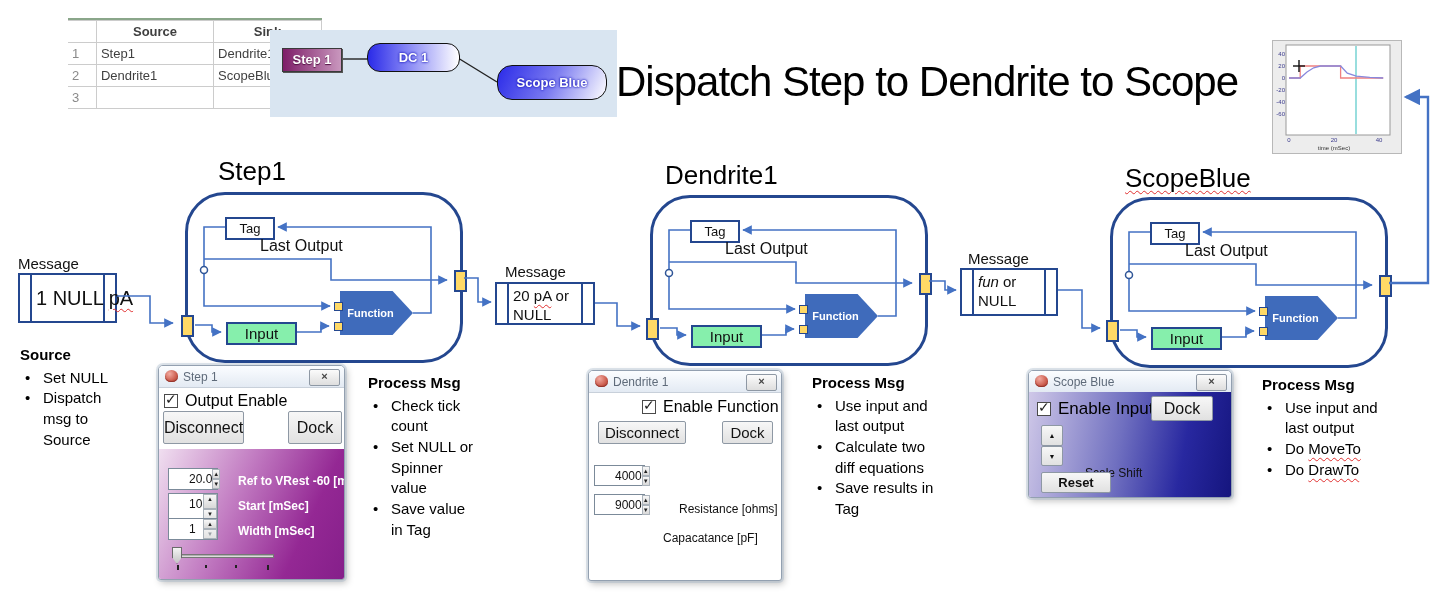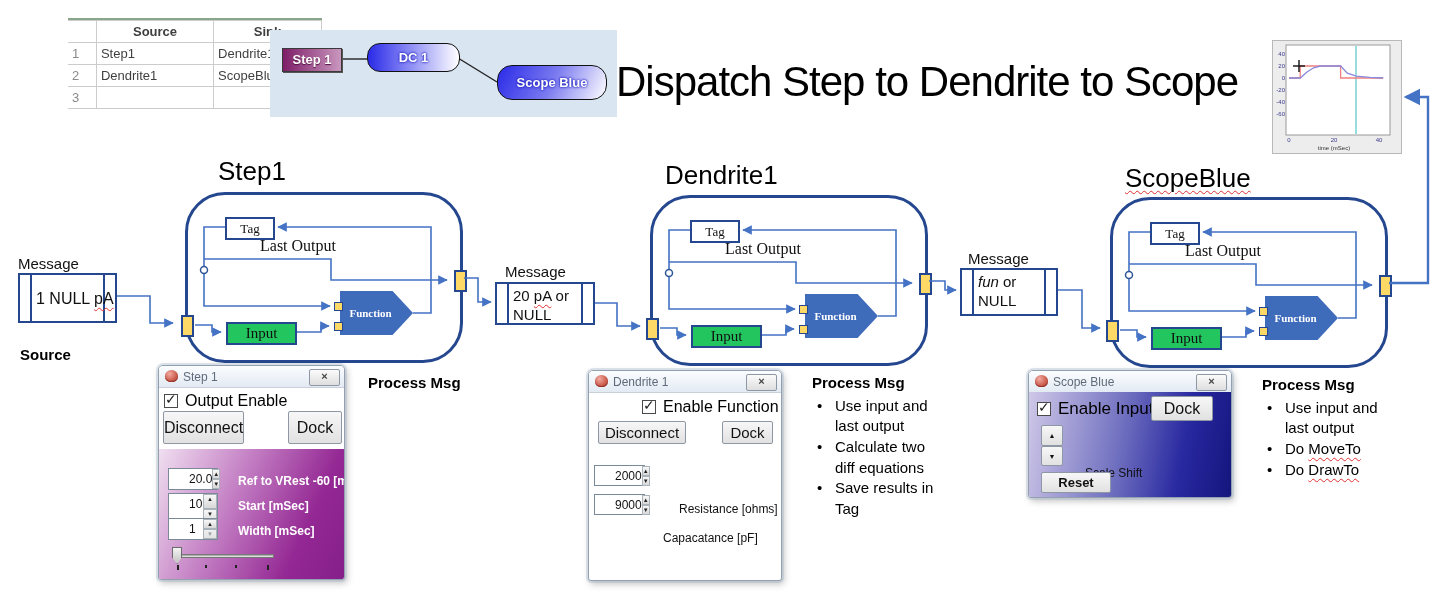--- a/index.html
+++ b/index.html
@@ -18,36 +18,36 @@
   .fnode{position:absolute;color:#fff;font-weight:bold;font-size:13px;text-align:center;}
   #fn-step{left:12px;top:18px;width:58px;height:22px;line-height:22px;background:linear-gradient(90deg,#7e1e68,#c997be);border:1px solid #3a3a3a;box-shadow:1px 1px 0 #555;text-shadow:0 1px 1px #501040;}
   #fn-dc{left:97px;top:13px;width:91px;height:27px;line-height:27px;border-radius:13px;background:linear-gradient(90deg,#2a2ae8 0%,#8a8af5 45%,#ffffff 100%);border:1.5px solid #111;text-shadow:0 0 3px #2020c0,0 0 2px #2020c0;}
   #fn-scope{left:227px;top:35px;width:108px;height:33px;line-height:33px;border-radius:15px;background:linear-gradient(115deg,#2a2ae8 0%,#7a7af0 50%,#ffffff 100%);border:1.5px solid #111;text-shadow:0 0 3px #2020c0,0 0 2px #2020c0;}
   
   #main-title{left:616px;top:58px;font-size:42px;color:#000;white-space:nowrap;letter-spacing:-1px;}
   
   #scope-chart{left:1272px;top:40px;width:128px;height:112px;background:#ededed;border:1px solid #b8b8b8;}
   #scope-chart svg{position:absolute;left:0;top:0;}
   
-  .block{position:absolute;width:272px;height:165px;border:3px solid #24478f;border-radius:40px;background:transparent;font-family:Liberation Serif, serif;}
+  .block{position:absolute;width:272px;height:165px;border:3px solid #24478f;border-radius:40px;background:transparent;}
   .blk-title{position:absolute;font-size:26px;color:#000;white-space:nowrap;}
   .bsvg{position:absolute;left:0;top:0;}
   .w{fill:none;stroke:#4472c4;stroke-width:1.6;}
   .tagbox{position:absolute;left:37px;top:22px;width:46px;height:19px;border:2px solid #24478f;background:#fff;font-size:13px;text-align:center;line-height:19px;color:#111;}
   .lastout{position:absolute;left:72px;top:42px;font-size:16px;color:#111;white-space:nowrap;}
-  .inputbox{position:absolute;left:38px;top:127px;width:67px;height:19px;border:2px solid #24478f;background:#22c55e;font-size:15px;text-align:center;line-height:19px;color:#111;}
+  .inputbox{position:absolute;left:38px;top:127px;width:67px;height:19px;border:2px solid #24478f;background:#86efac;font-size:15px;text-align:center;line-height:19px;color:#111;}
   .func{position:absolute;left:152px;top:96px;width:73px;height:44px;background:#3f6bbb;clip-path:polygon(0 0,72% 0,100% 50%,72% 100%,0 100%);color:#fff;font-size:11px;font-weight:bold;text-align:center;line-height:44px;padding-right:12px;box-sizing:border-box;}
   .port{position:absolute;width:13px;height:22px;background:#ffd966;border:2px solid #24478f;box-sizing:border-box;}
   .fsq{position:absolute;width:9px;height:9px;background:#ffd966;border:1.5px solid #24478f;box-sizing:border-box;}
   
   .msglabel{position:absolute;font-size:15px;color:#111;}
   .msgbox{position:absolute;border:2.5px solid #24478f;background:#fff;box-sizing:border-box;}
   .msgbox .div1,.msgbox .div2{position:absolute;top:0;bottom:0;width:2px;background:#24478f;}
   .msgbox .div1{left:10px;} .msgbox .div2{right:10px;}
-  .msgtext{position:absolute;left:16px;top:50%;transform:translateY(-50%);font-size:16px;color:#111;white-space:nowrap;line-height:19px;}
+  .msgtext{position:absolute;left:16px;top:50%;transform:translateY(-50%);font-size:20px;color:#111;white-space:nowrap;line-height:19px;}
   .msgtext.two{transform:none;top:2px;font-size:15px;}
   .wavy{text-decoration-line:underline;text-decoration-style:wavy;text-decoration-color:#e03030;text-decoration-thickness:1px;text-underline-offset:3px;}
   .it{font-style:italic;}
   
   .note{position:absolute;font-size:15px;color:#000;line-height:1.38;}
   .note .nh{font-weight:bold;}
   .note ul{margin:2px 0 0 0;padding:0;list-style:none;}
   .note li{position:relative;padding-left:23px;}
   .note li::before{content:"\2022";position:absolute;left:5px;}
   
@@ -260,23 +260,32 @@
     <path class="w" d="M117,296 L150,296 L150,323 L173,323" marker-end="url(#arrG)"></path>
     <path class="w" d="M464,278 L478,278 L478,302 L491,302" marker-end="url(#arrG)"></path>
     <path class="w" d="M595,303 L617,303 L617,326 L640,326" marker-end="url(#arrG)"></path>
     <path class="w" d="M929,281 L945,281 L945,290 L956,290" marker-end="url(#arrG)"></path>
     <path class="w" d="M1058,290 L1082,290 L1082,328 L1100,328" marker-end="url(#arrG)"></path>
     <path d="M1389,283 L1428,283 L1428,97 L1406,97" fill="none" stroke="#4472c4" stroke-width="2.4" marker-end="url(#arrBig)"></path>
   </svg>
 
   <div class="note" style="left:20px;top:345px;width:105px;">
     <div class="nh">Source</div>
+    <ul>
+      <li><span>Set NULL</span></li>
+      <li><span>Dispatch msg to Source</span></li>
+    </ul>
   </div>
   <div class="note" style="left:368px;top:373px;width:106px;">
     <div class="nh">Process Msg</div>
+    <ul>
+      <li><span>Check tick count</span></li>
+      <li><span>Set NULL or Spinner value</span></li>
+      <li><span>Save value in Tag</span></li>
+    </ul>
   </div>
   <div class="note" style="left:812px;top:373px;width:135px;">
     <div class="nh">Process Msg</div>
     <ul>
       <li><span>Use input and last output</span></li>
       <li><span>Calculate two diff equations</span></li>
       <li><span>Save results in Tag</span></li>
     </ul>
   </div>
   <div class="note" style="left:1262px;top:375px;width:142px;">
@@ -338,21 +347,21 @@
       <span class="brain"></span>
       <span class="ttl">Dendrite 1</span>
       <span class="closebtn"></span>
     </div>
     <div class="chkrow" style="left:5px;top:27px;padding-left:48px;">
       <span class="chk"></span><span>Enable Function</span>
     </div>
     <div class="wbtn" style="left:9px;top:50px;width:88px;height:23px;font-size:15px;line-height:21px;">Disconnect</div>
     <div class="wbtn" style="left:133px;top:50px;width:51px;height:23px;font-size:15px;line-height:21px;">Dock</div>
     <div class="spin" style="left:5px;top:94px;width:51px;height:21px;">
-      <div class="val">2000</div>
+      <div class="val">4000</div>
       <div class="sb">
           <div class="up"></div>
           <div class="dn"></div>
         </div>
     </div>
     <div class="dlabel" style="left:90px;top:99px;">Resistance [ohms]</div>
     <div class="spin" style="left:5px;top:123px;width:51px;height:21px;">
       <div class="val">9000</div>
       <div class="sb">
           <div class="up"></div>

